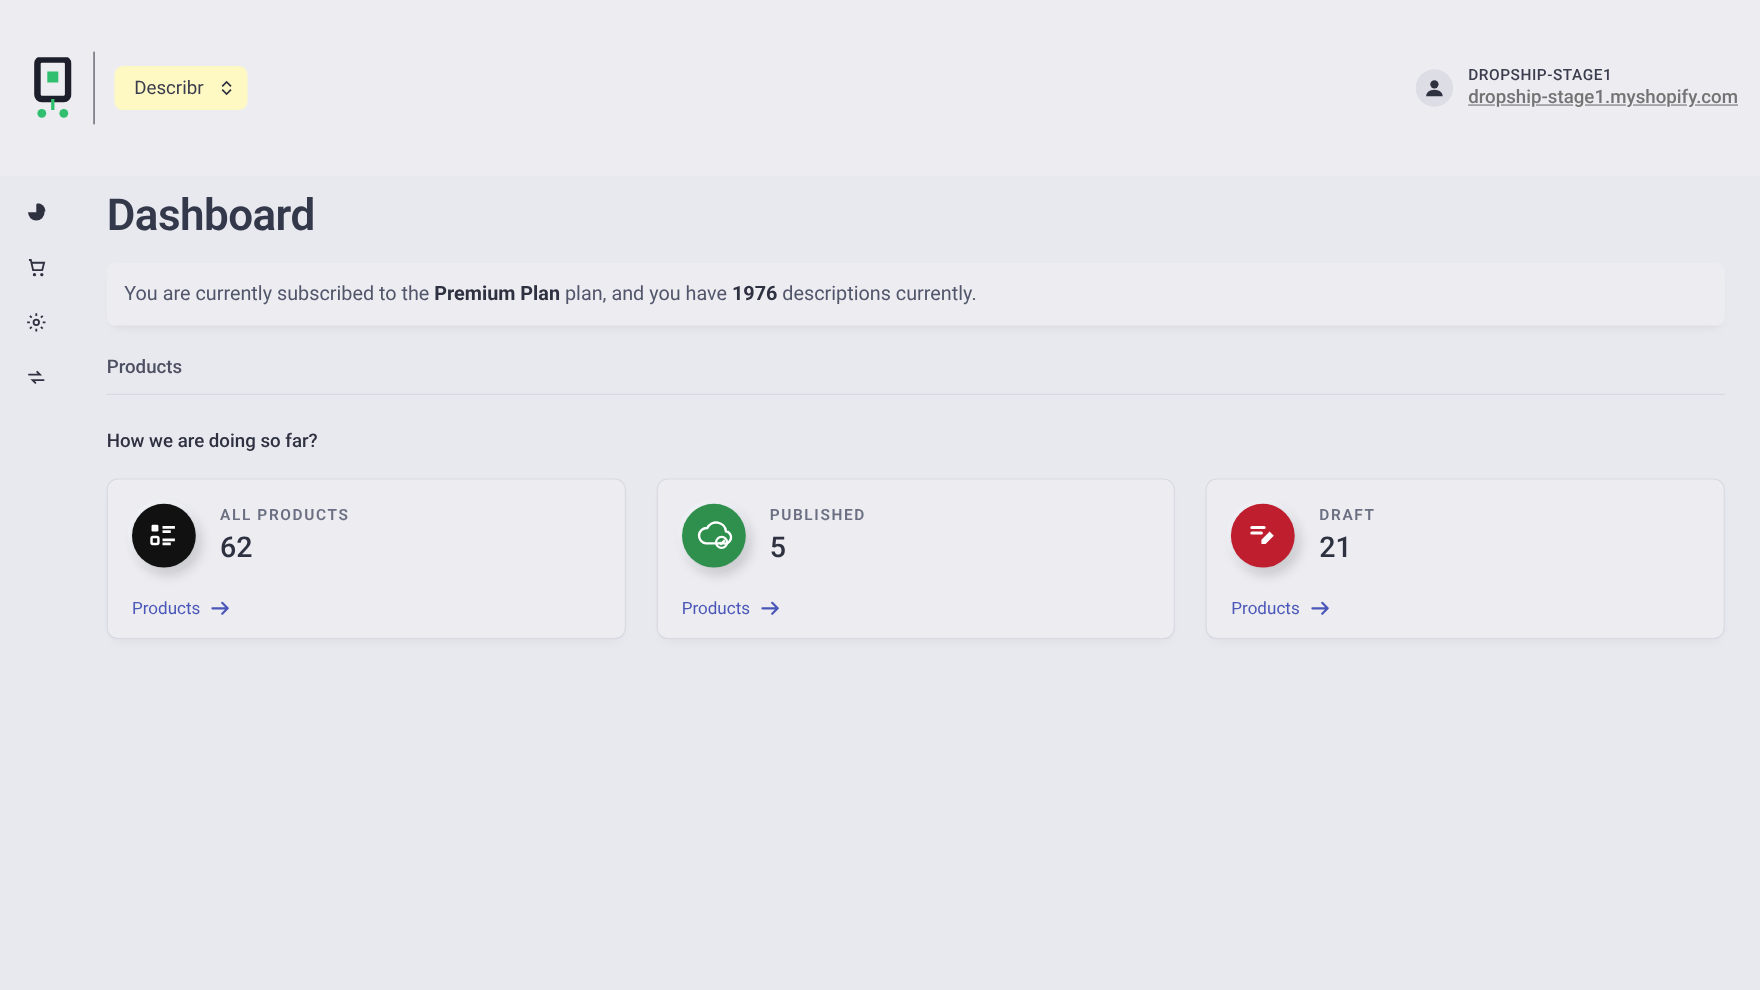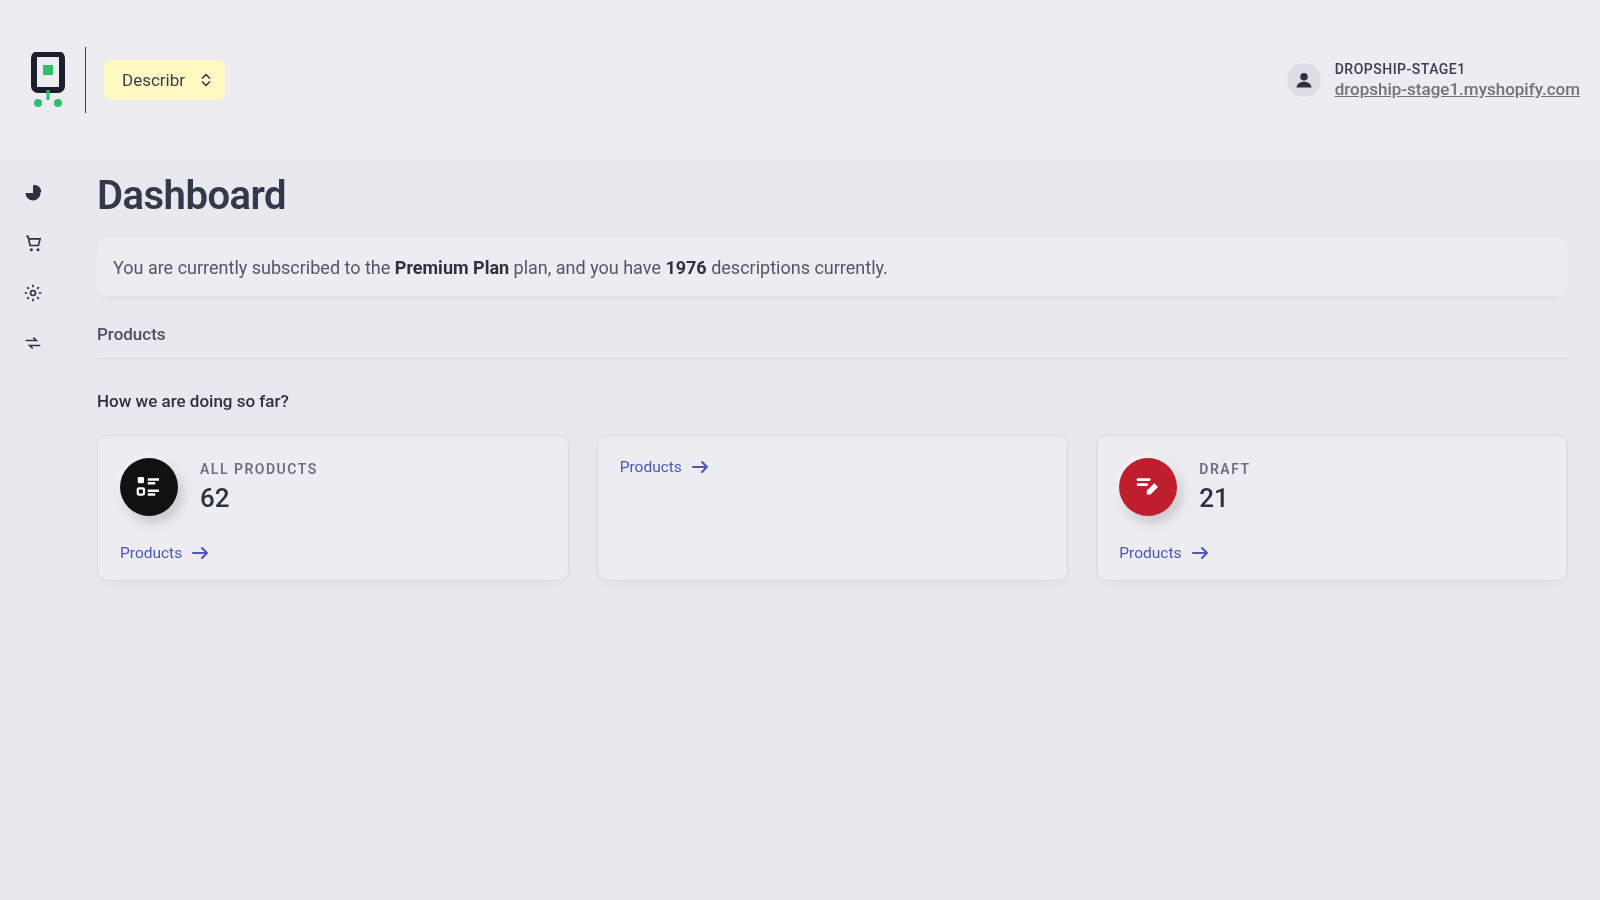--- a/index.html
+++ b/index.html
@@ -307,20 +307,33 @@
       </div>
       <div class="card-link">
         <span>Products</span>
         <svg width="18" height="14" viewBox="0 0 18 14">
           <path d="M1 7h14M10 2l5 5-5 5" fill="none" stroke="#4a57b8" stroke-width="2" stroke-linecap="round" stroke-linejoin="round"></path>
         </svg>
       </div>
     </div>
 
     <div class="card">
+      <div class="card-top">
+        <div class="card-icon ic-green">
+          <svg width="34" height="30" viewBox="0 0 34 26">
+            <path d="M10 20a7 7 0 0 1 1-14 9 9 0 0 1 17 3 5 5 0 0 1 -2 11H10z" fill="none" stroke="#fff" stroke-width="2.2"></path>
+            <circle cx="24" cy="19" r="5" fill="none" stroke="#fff" stroke-width="2"></circle>
+            <path d="M22 19l1.5 1.5L27 17" fill="none" stroke="#fff" stroke-width="2"></path>
+          </svg>
+        </div>
+        <div class="card-meta">
+          <div class="card-label">PUBLISHED</div>
+          <div class="card-value">5</div>
+        </div>
+      </div>
       <div class="card-link">
         <span>Products</span>
         <svg width="18" height="14" viewBox="0 0 18 14">
           <path d="M1 7h14M10 2l5 5-5 5" fill="none" stroke="#4a57b8" stroke-width="2" stroke-linecap="round" stroke-linejoin="round"></path>
         </svg>
       </div>
     </div>
 
     <div class="card">
       <div class="card-top">

